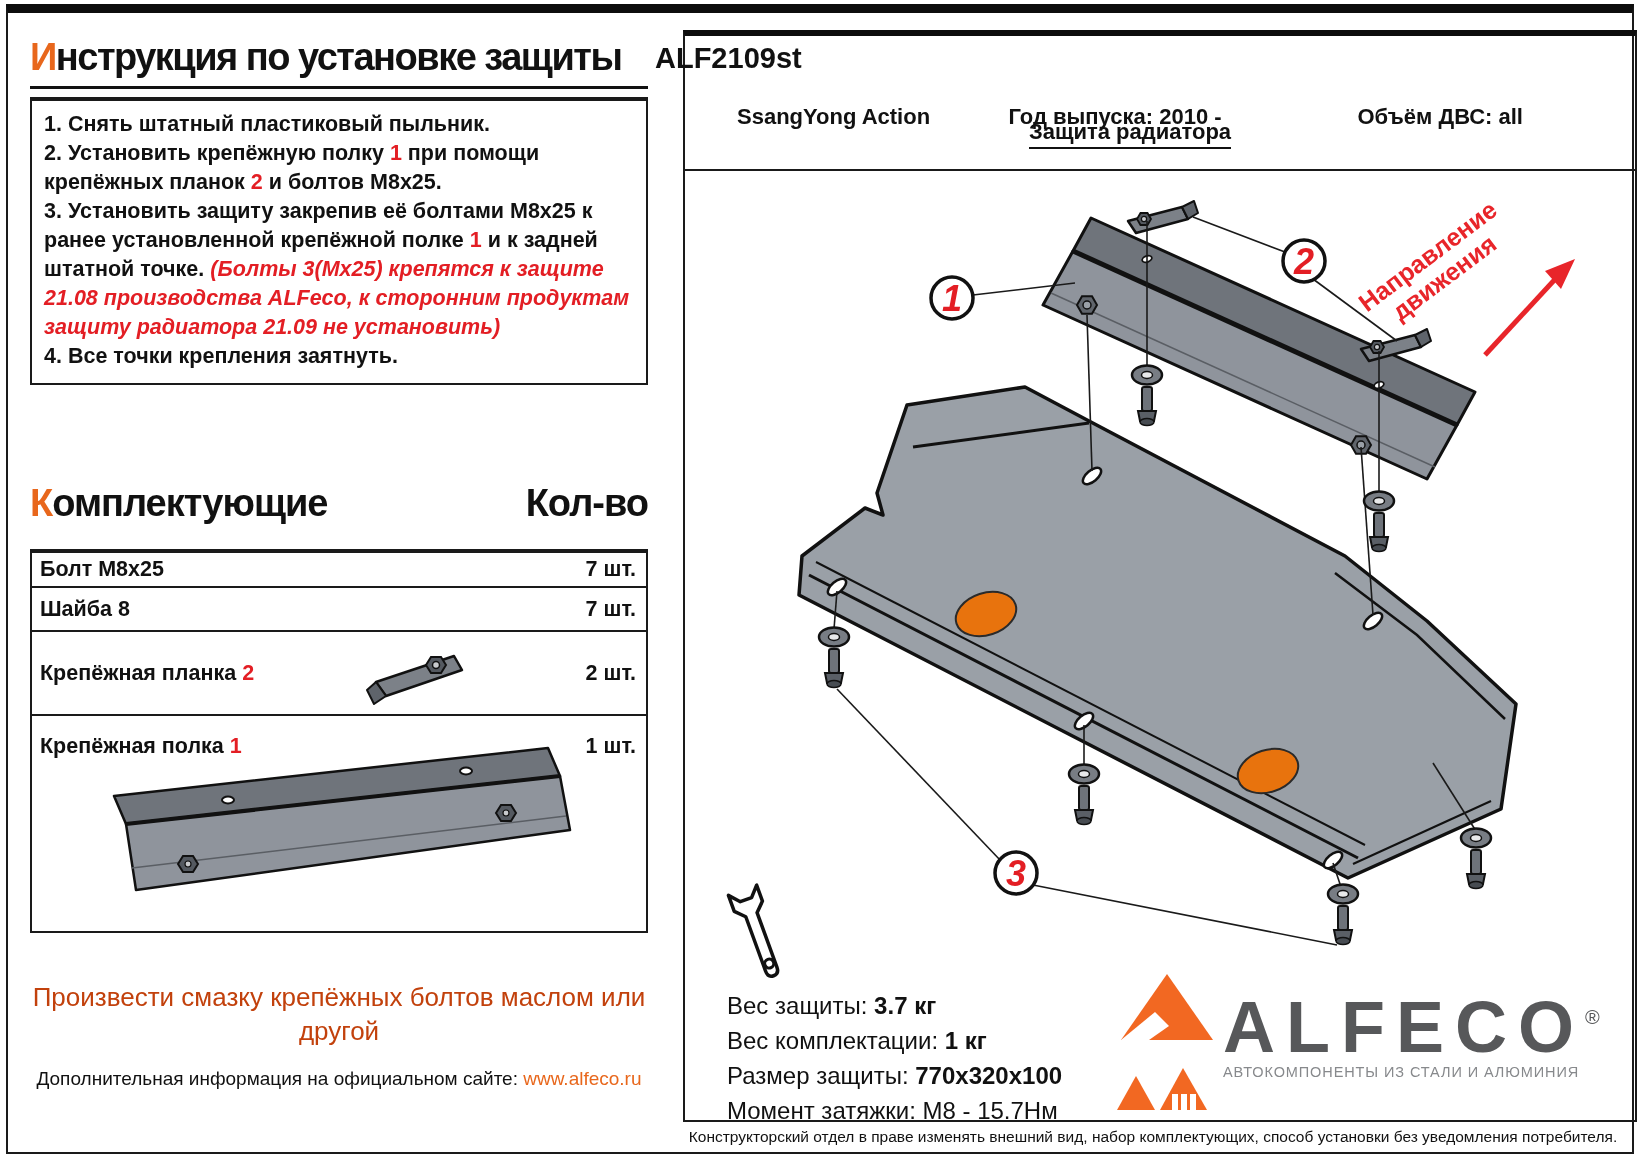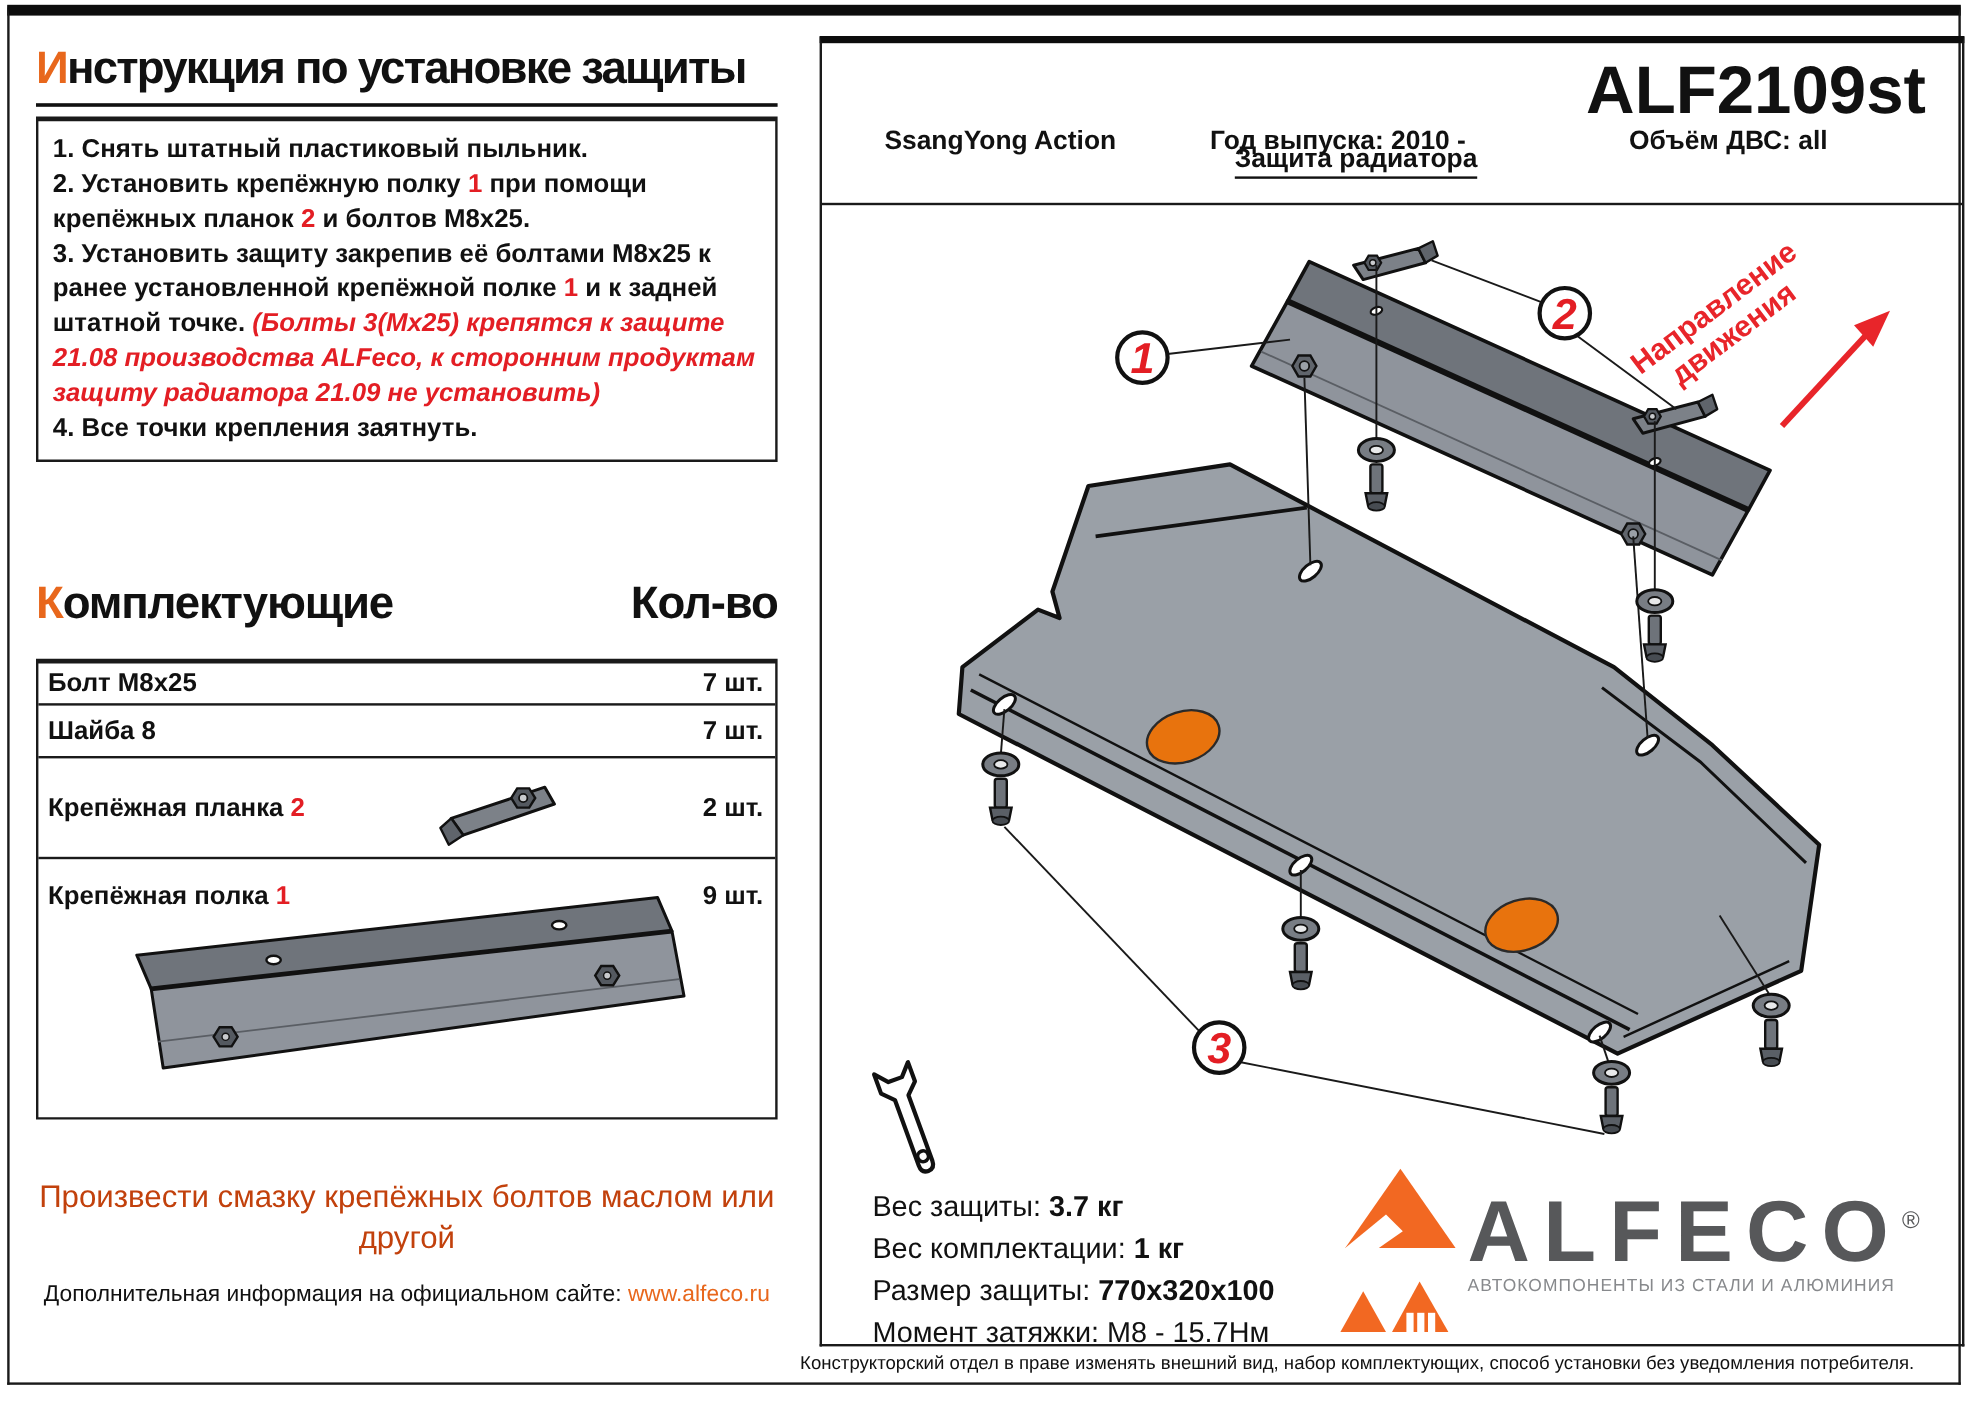--- a/index.html
+++ b/index.html
@@ -34,39 +34,39 @@
   .comp-img-bracket{position:absolute;left:330px;top:6px;}
   .comp-img-shelf{position:absolute;left:46px;top:22px;}
   .warning{position:absolute;left:30px;top:980px;width:618px;text-align:center;
     color:#c2410c;font-size:26px;line-height:34px;}
   .info-line{position:absolute;left:30px;top:1068px;width:618px;text-align:center;font-size:19px;}
   .info-line a{color:#e8671c;text-decoration:none;}
   
   .rpanel{position:absolute;left:683px;top:30px;width:954px;height:1092px;box-sizing:border-box;
     border:2px solid #1a1a1a;border-top:6px solid #0d0d0d;}
   .rheader{position:absolute;left:0;right:0;top:0;height:133px;border-bottom:2px solid #1a1a1a;}
-  .part-code{margin-top:6px;text-align:right;font-size:56px;font-weight:bold;transform:translateX(-30px);}
+  .part-code{margin-top:6px;text-align:left;font-size:29px;font-weight:bold;transform:translateX(-30px);}
   .hrow{position:absolute;left:0;right:0;top:68px;display:flex;font-size:22px;font-weight:bold;}
   .hcell-l{width:330px;padding-left:52px;box-sizing:border-box;}
   .hcell-c{flex:1;text-align:center;transform:translateX(-45px);}
   .hcell-r{width:330px;text-align:right;padding-right:112px;box-sizing:border-box;}
   .product-line{position:absolute;left:0;right:0;top:83px;text-align:center;font-size:22px;font-weight:bold;}
   .product-line span{display:inline-block;transform:translateX(-30px);
     border-bottom:2px solid #111;padding-bottom:2px;}
   .diagram-svg{position:absolute;left:0;top:135px;}
   .specs{position:absolute;left:42px;top:952px;font-size:24px;line-height:35px;white-space:nowrap;}
   .specs .val{font-weight:bold;}
   .specs .val-normal{font-weight:normal;}
   .logo{position:absolute;left:430px;top:936px;width:480px;height:150px;}
   .logo-mark{position:absolute;left:0;top:0;}
   .logo-text{position:absolute;left:108px;top:22px;}
   .logo-brand{font-size:72px;font-weight:bold;color:#57585a;letter-spacing:11px;line-height:66px;}
   .logo-reg{font-size:20px;color:#57585a;vertical-align:28px;letter-spacing:0;}
   .logo-tagline{font-size:14.5px;color:#87898c;letter-spacing:0.9px;margin-top:4px;}
-  .rfooter{position:absolute;left:654px;top:1128px;width:954px;text-align:center;font-size:15.5px;color:#111;}
+  .rfooter{position:absolute;left:676px;top:1128px;width:954px;text-align:center;font-size:15.5px;color:#111;}
   svg text{font-family:"Liberation Sans", sans-serif;}
   .callout-num{font-size:36px;font-weight:bold;font-style:italic;fill:#e31e24;text-anchor:middle;}
   .dir-text{font-size:25px;font-weight:bold;fill:#e8252a;text-anchor:middle;}
 </style>
 </head>
 <body>
 
 <div class="page-border"></div>
 
 <div class="doc-title"><span class="initial">И</span><span>нструкция по установке защиты</span></div>
@@ -109,21 +109,21 @@
       <polygon points="48,86 482,38 492,92 58,152" fill="#8f949c" stroke="#111" stroke-width="2.5" stroke-linejoin="round"></polygon>
       <line x1="48" y1="86" x2="482" y2="38" stroke="#111" stroke-width="4"></line>
       <line x1="54" y1="130" x2="488" y2="78" stroke="#5a5e64" stroke-width="1.5"></line>
       <ellipse cx="150" cy="62" rx="6" ry="3.5" fill="#ffffff" stroke="#111" stroke-width="2"></ellipse>
       <ellipse cx="388" cy="33" rx="6" ry="3.5" fill="#ffffff" stroke="#111" stroke-width="2"></ellipse>
       <polygon points="120,126 115,134 105,134 100,126 105,118 115,118" fill="#545960" stroke="#111" stroke-width="2"></polygon>
       <circle cx="110" cy="126" r="3" fill="#c8cacd" stroke="#111" stroke-width="1.2"></circle>
       <polygon points="438,75 433,83 423,83 418,75 423,67 433,67" fill="#545960" stroke="#111" stroke-width="2"></polygon>
       <circle cx="428" cy="75" r="3" fill="#c8cacd" stroke="#111" stroke-width="1.2"></circle>
     </svg>
-    <span class="qty">9 шт.</span>
+    <span class="qty">1 шт.</span>
   </div>
 </div>
 
 <div class="warning">
   <div>Произвести смазку крепёжных болтов маслом или другой</div>
 </div>
 <div class="info-line"><span>Дополнительная информация на официальном сайте: </span><a href="#">www.alfeco.ru</a></div>
 
 <div class="rpanel">
   <div class="rheader">

